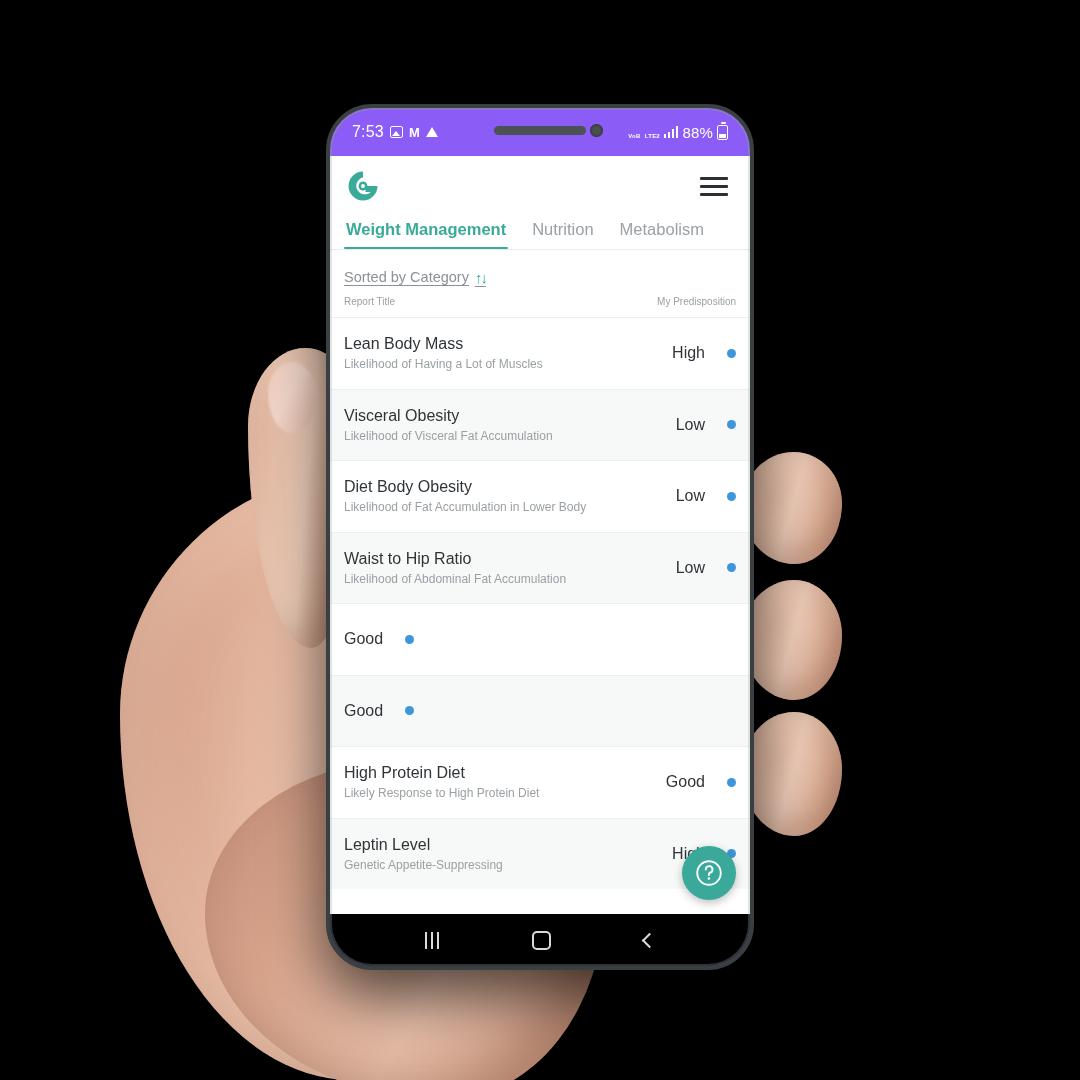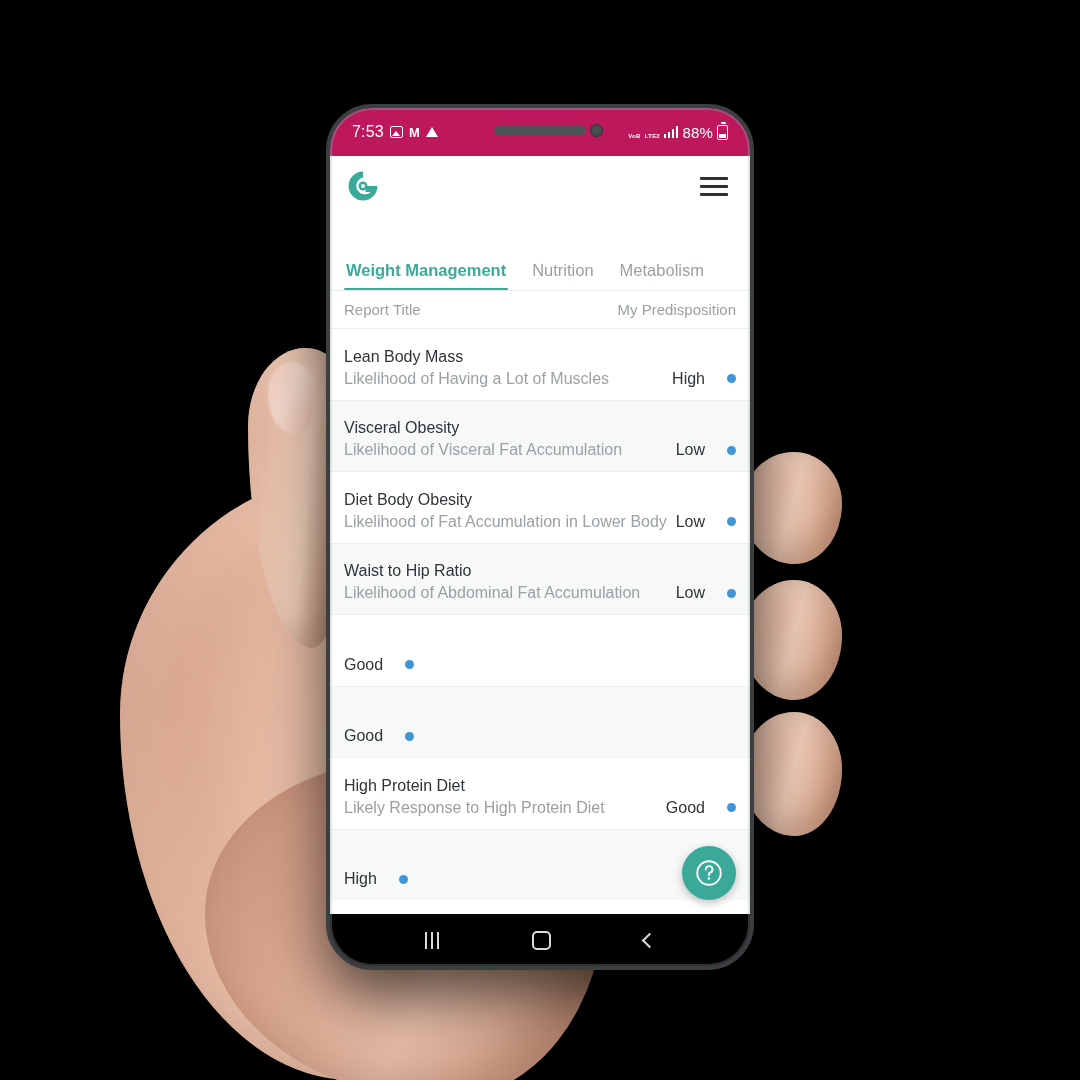--- a/index.html
+++ b/index.html
@@ -66,21 +66,21 @@
   .f-shadow { position:absolute; left:735px; width:120px; height:125px;
     border-radius:50%;
     background:radial-gradient(ellipse at 30% 45%, rgba(0,0,0,.30), rgba(0,0,0,0) 72%);
     filter:blur(5px); }
 
   
   #phone {
     position:absolute;
     left:326px; top:104px; width:428px; height:866px;
     border-radius:46px;
-    background:#be185d;
+    background:#8b5cf6;
     border:4px solid #3a3f42;
     box-shadow:0 26px 60px rgba(0,0,0,.65),
                inset 0 0 3px #6d7478;
     z-index:6;
     overflow:hidden;
   }
   #phone::after{ 
     content:""; position:absolute; inset:0; border-radius:42px;
     box-shadow:inset 0 0 0 2px rgba(160,168,172,.30);
     pointer-events:none;
@@ -125,44 +125,44 @@
 
   
   .app-header { height:60px; display:flex; align-items:center;
     justify-content:space-between; padding:0 22px 0 16px; background:#fff;}
   .logo { width:34px; height:34px; }
   .hamburger { display:flex; flex-direction:column; gap:5px; }
   .hamburger span { display:block; width:28px; height:3px; background:#2c3033; border-radius:1px;}
 
   
   .tabs { display:flex; gap:22px; padding:0 14px;
-    background:#fff;margin-top:41px; }
+    background:#fff; }
   .tab { font-size:16.5px; color:#9aa0a4; padding:4px 2px 10px; position:relative; white-space:nowrap;}
   .tab.active { color:#3aaa99; font-weight:700; }
   .tab.active::after { content:""; position:absolute; left:0; right:0; bottom:0;
     height:2.5px; background:#3aaa99; border-radius:2px; }
   .tabs-rule { height:1px; background:#e9ebec; margin:0; }
 
   
   .sortbar { padding:18px 14px 0; }
   .sortlink { font-size:14.5px; color:#8b9196; text-decoration:underline;
     text-underline-offset:3px; display:inline-flex; align-items:center; gap:6px; }
   .sort-arrows { color:#3aaa99; font-size:15px; letter-spacing:-2px; }
   .colheads { display:flex; justify-content:space-between;
-    padding:10px 14px 10px; font-size:15px; color:#9aa0a4; }
+    padding:10px 14px 10px; font-size:10px; color:#9aa0a4; }
 
   
   .list { }
-  .row { display:flex; align-items:flex-end; justify-content:space-between;
-    padding:12px 14px; height:71.5px; border-top:1px solid #eceeef; }
+  .row { display:flex; align-items:center; justify-content:space-between;
+    padding:20px 14px; height:71.5px; border-top:1px solid #eceeef; }
   .row:nth-child(even){ background:#f7f8f8; }
   .row:nth-child(odd){ background:#ffffff; }
   .row-left { display:flex; flex-direction:column; gap:4px; min-width:0; }
   .row-title { font-size:16px; color:#2f3438; }
-  .row-sub { font-size:16px; color:#9aa0a4; }
+  .row-sub { font-size:12px; color:#9aa0a4; }
   .row-right { display:flex; align-items:center; gap:22px; flex-shrink:0; }
   .row-val { font-size:16px; color:#2f3438; }
   .dot { width:9px; height:9px; border-radius:50%; background:#3e96d8; display:block;}
 
   
   .fab { position:absolute; right:14px; bottom:14px; width:54px; height:54px;
     border-radius:50%; background:#3aa99a; display:flex; align-items:center;
     justify-content:center; box-shadow:0 3px 8px rgba(0,0,0,.25); z-index:20;}
 
   
@@ -235,20 +235,26 @@
       </div>
     </div>
 
     <div class="tabs">
       <div class="tab active">Weight Management</div>
       <div class="tab">Nutrition</div>
       <div class="tab">Metabolism</div>
     </div>
     <div class="tabs-rule"></div>
 
+    <div class="sortbar">
+      <span class="sortlink">
+        <span>Sorted by Category</span>
+        <span class="sort-arrows">↑↓</span>
+      </span>
+    </div>
 
     <div class="colheads">
       <span>Report Title</span>
       <span>My Predisposition</span>
     </div>
 
     <div class="list">
       <div class="row">
         <div class="row-left">
           <span class="row-title">Lean Body Mass</span>
@@ -305,20 +311,24 @@
         <div class="row-left">
           <span class="row-title">High Protein Diet</span>
           <span class="row-sub">Likely Response to High Protein Diet</span>
         </div>
         <div class="row-right">
           <span class="row-val">Good</span>
           <span class="dot"></span>
         </div>
       </div>
       <div class="row">
+        <div class="row-left">
+          <span class="row-title">Leptin Level</span>
+          <span class="row-sub">Genetic Appetite-Suppressing</span>
+        </div>
         <div class="row-right">
           <span class="row-val">High</span>
           <span class="dot"></span>
         </div>
       </div>
     </div>
 
     <div class="fab">
       <svg width="30" height="30" viewBox="0 0 24 24">
         <circle cx="12" cy="12" r="9.4" fill="none" stroke="#ffffff" stroke-width="1.5"></circle>

